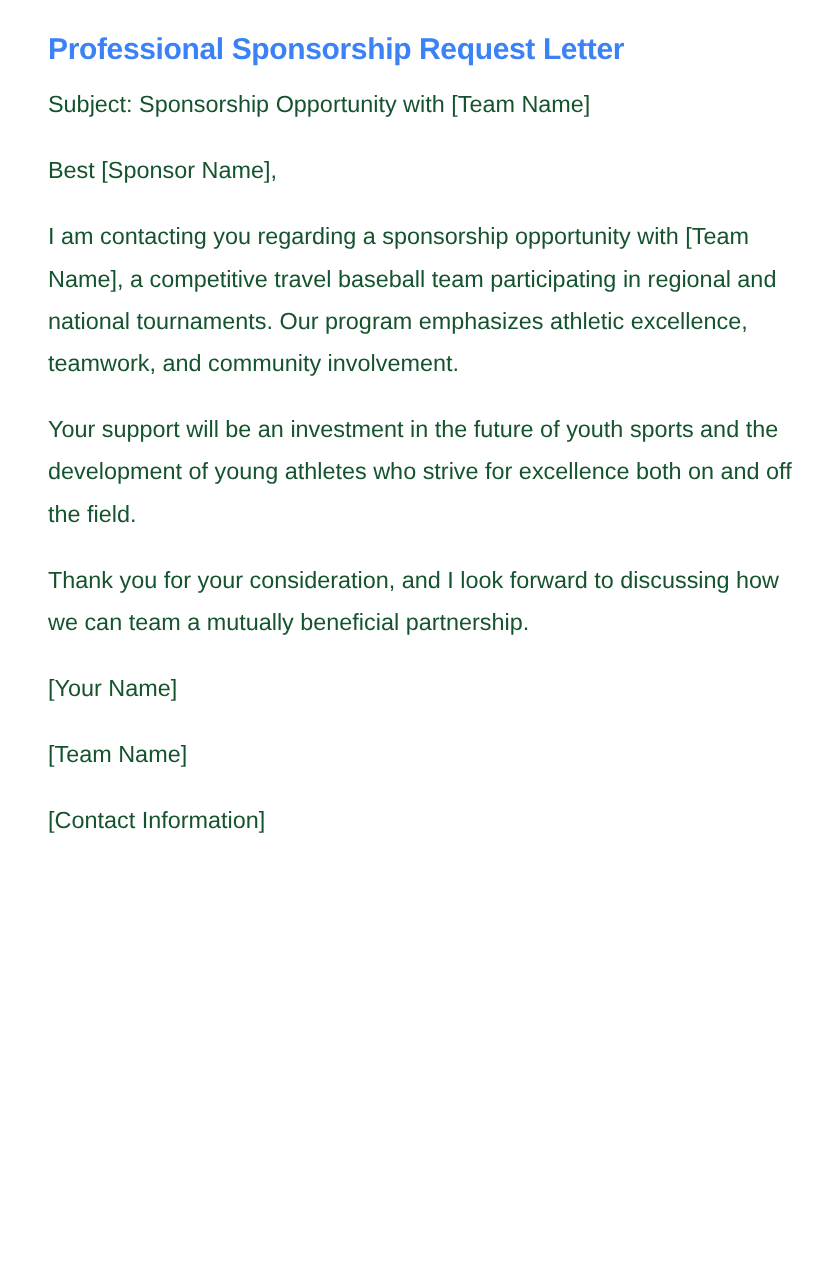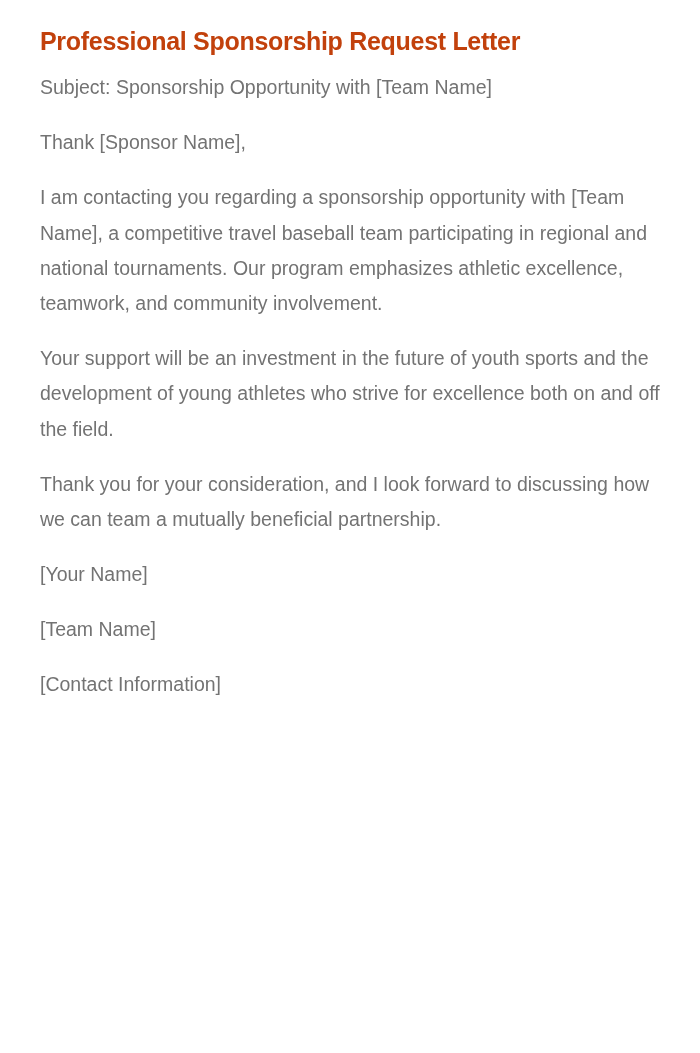--- a/index.html
+++ b/index.html
@@ -1,28 +1,28 @@
 <!DOCTYPE html>
 <html><head>
 <meta charset="utf-8">
 <style>
   html, body { margin: 0; padding: 0; background: #ffffff; }
   body { width: 700px; height: 1053px; overflow: hidden; }
   .page { padding: 22px 40px 0 40px; color: #222222; font-family: "Liberation Sans", sans-serif; }
-  h1 { margin: 0 0 10px 0; font-size: 25px; font-weight: bold; color: #c2410c; letter-spacing: -0.3px; line-height: 38px; }
-  p { margin: 0 0 20px 0; font-size: 19.5px; line-height: 35.2px; color: #737373; }
+  h1 { margin: 0 0 10px 0; font-size: 25px; font-weight: bold; color: #3b82f6; letter-spacing: -0.3px; line-height: 38px; }
+  p { margin: 0 0 20px 0; font-size: 19.5px; line-height: 35.2px; color: #14532d; }
   .sign p { margin-bottom: 19.8px; }
 </style>
 </head>
 <body>
 
 <div class="page">
   <h1>Professional Sponsorship Request Letter</h1>
   <p>Subject: Sponsorship Opportunity with [Team Name]</p>
-  <p>Thank [Sponsor Name],</p>
+  <p>Best [Sponsor Name],</p>
   <p>I am contacting you regarding a sponsorship opportunity with [Team Name], a competitive travel baseball team participating in regional and national tournaments. Our program emphasizes athletic excellence, teamwork, and community involvement.</p>
   <p>Your support will be an investment in the future of youth sports and the development of young athletes who strive for excellence both on and off the field.</p>
   <p>Thank you for your consideration, and I look forward to discussing how we can team a mutually beneficial partnership.</p>
   <div class="sign">
     <p>[Your Name]</p>
     <p>[Team Name]</p>
     <p>[Contact Information]</p>
   </div>
 </div>
 

